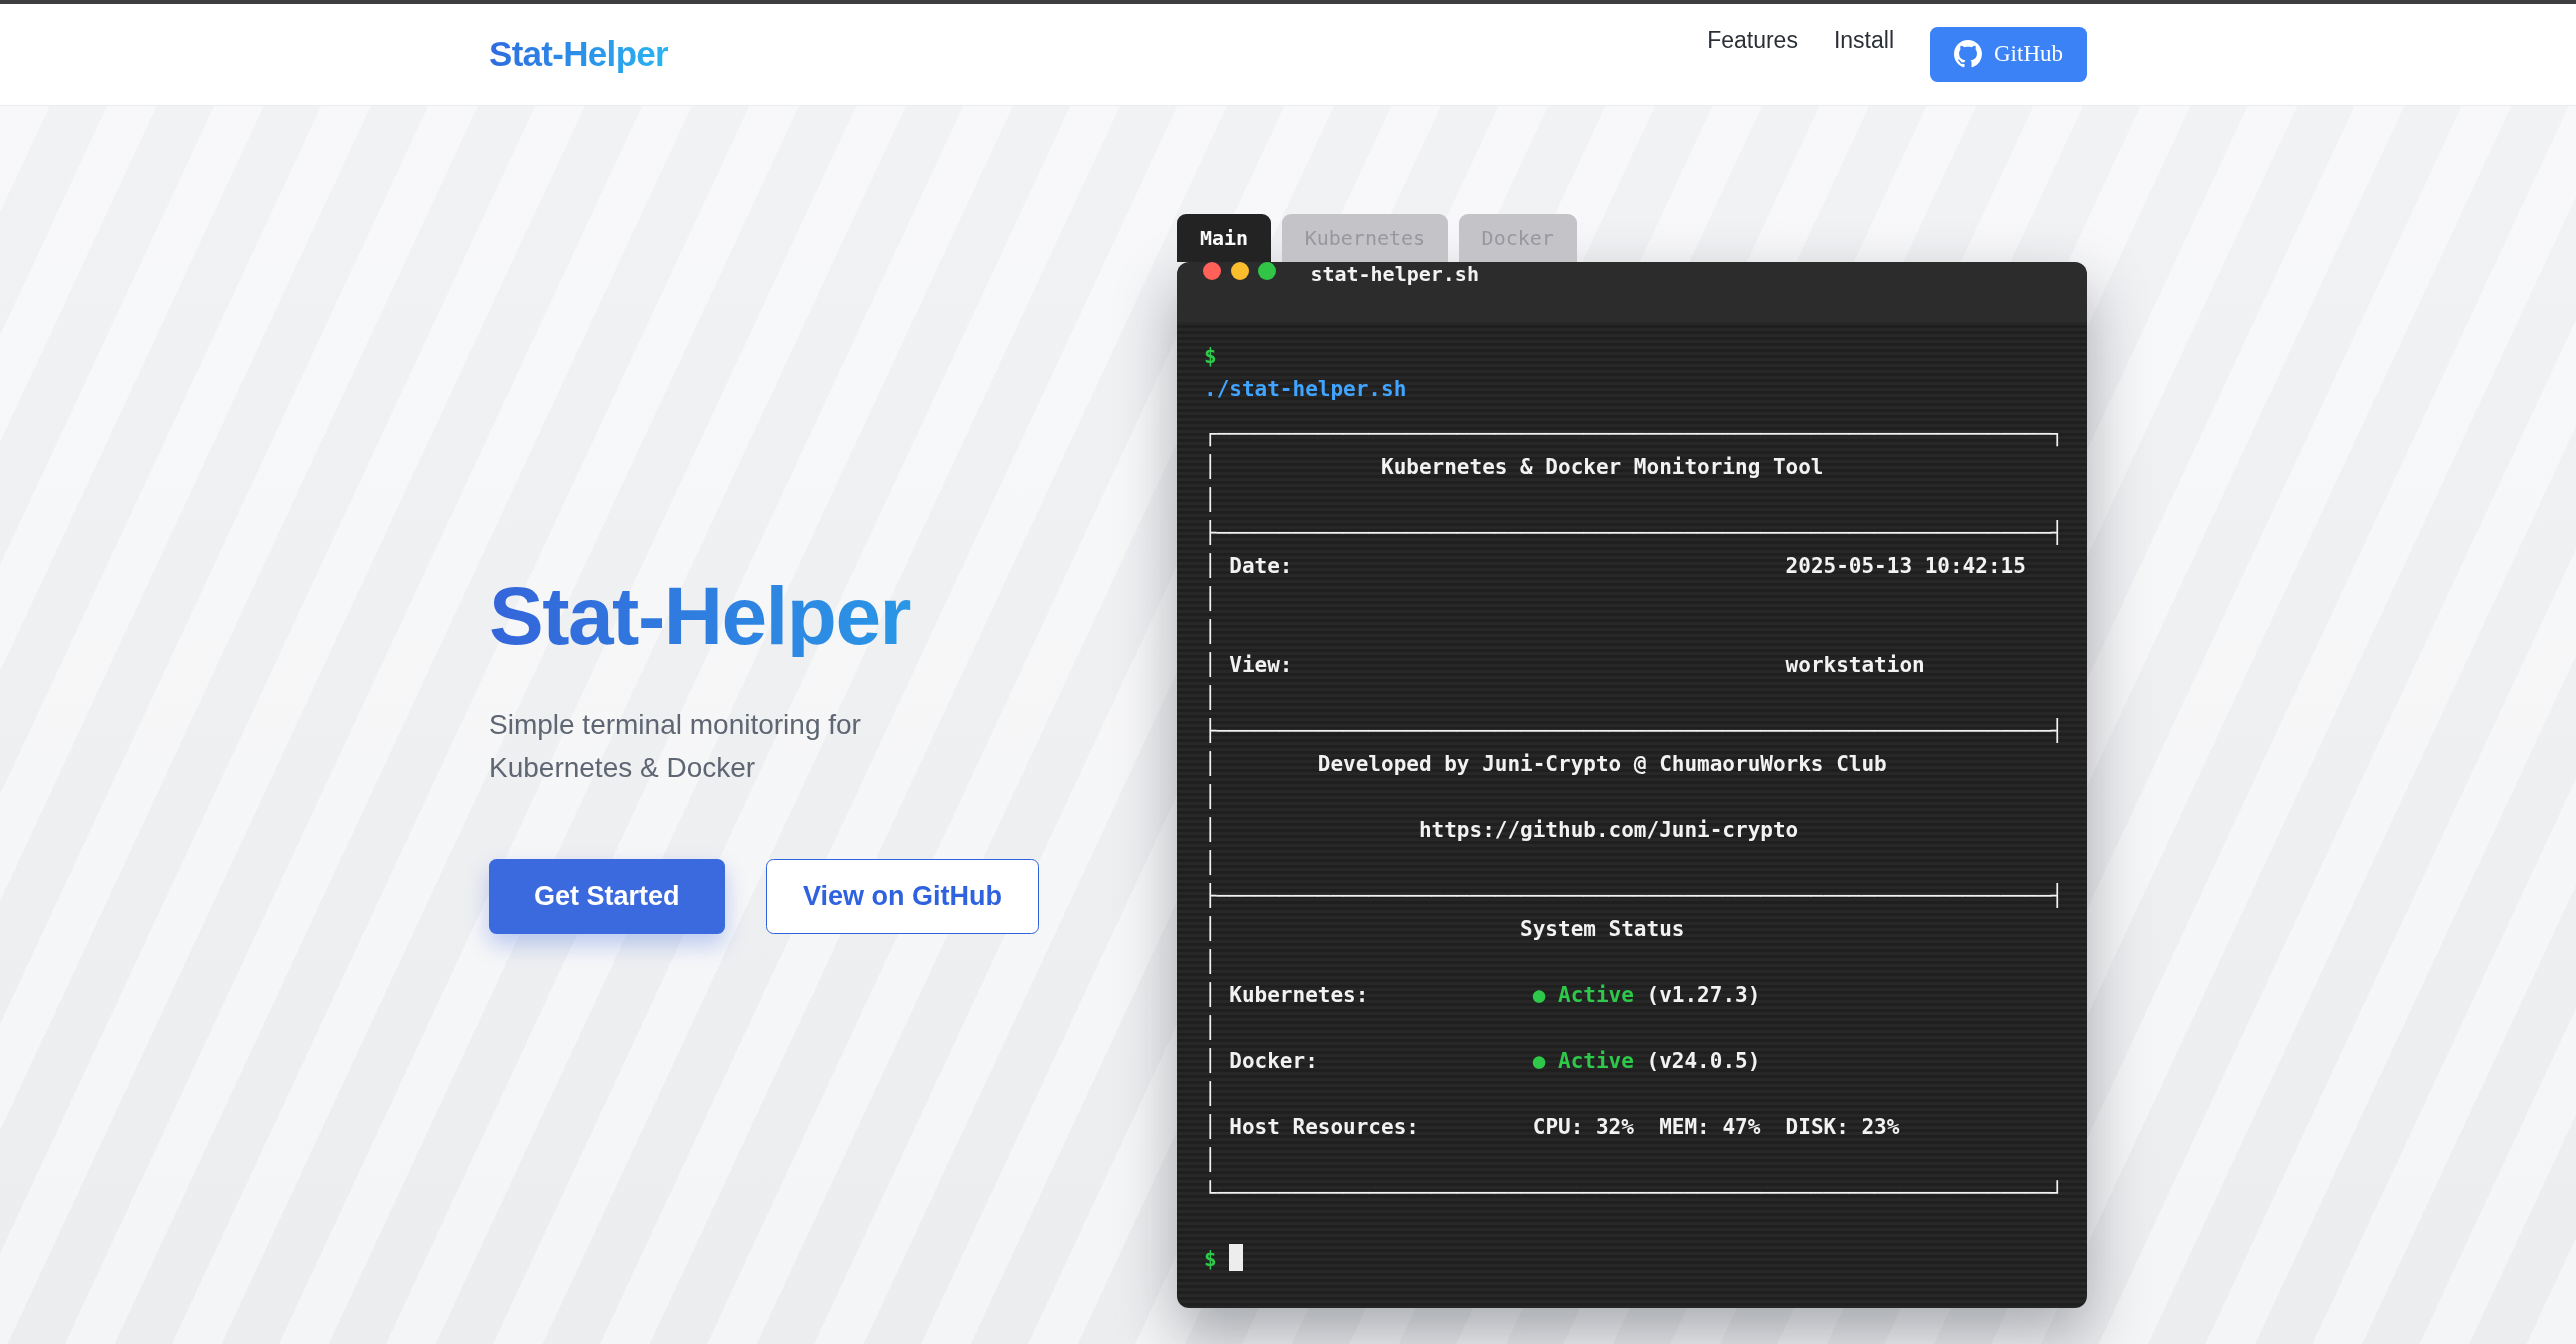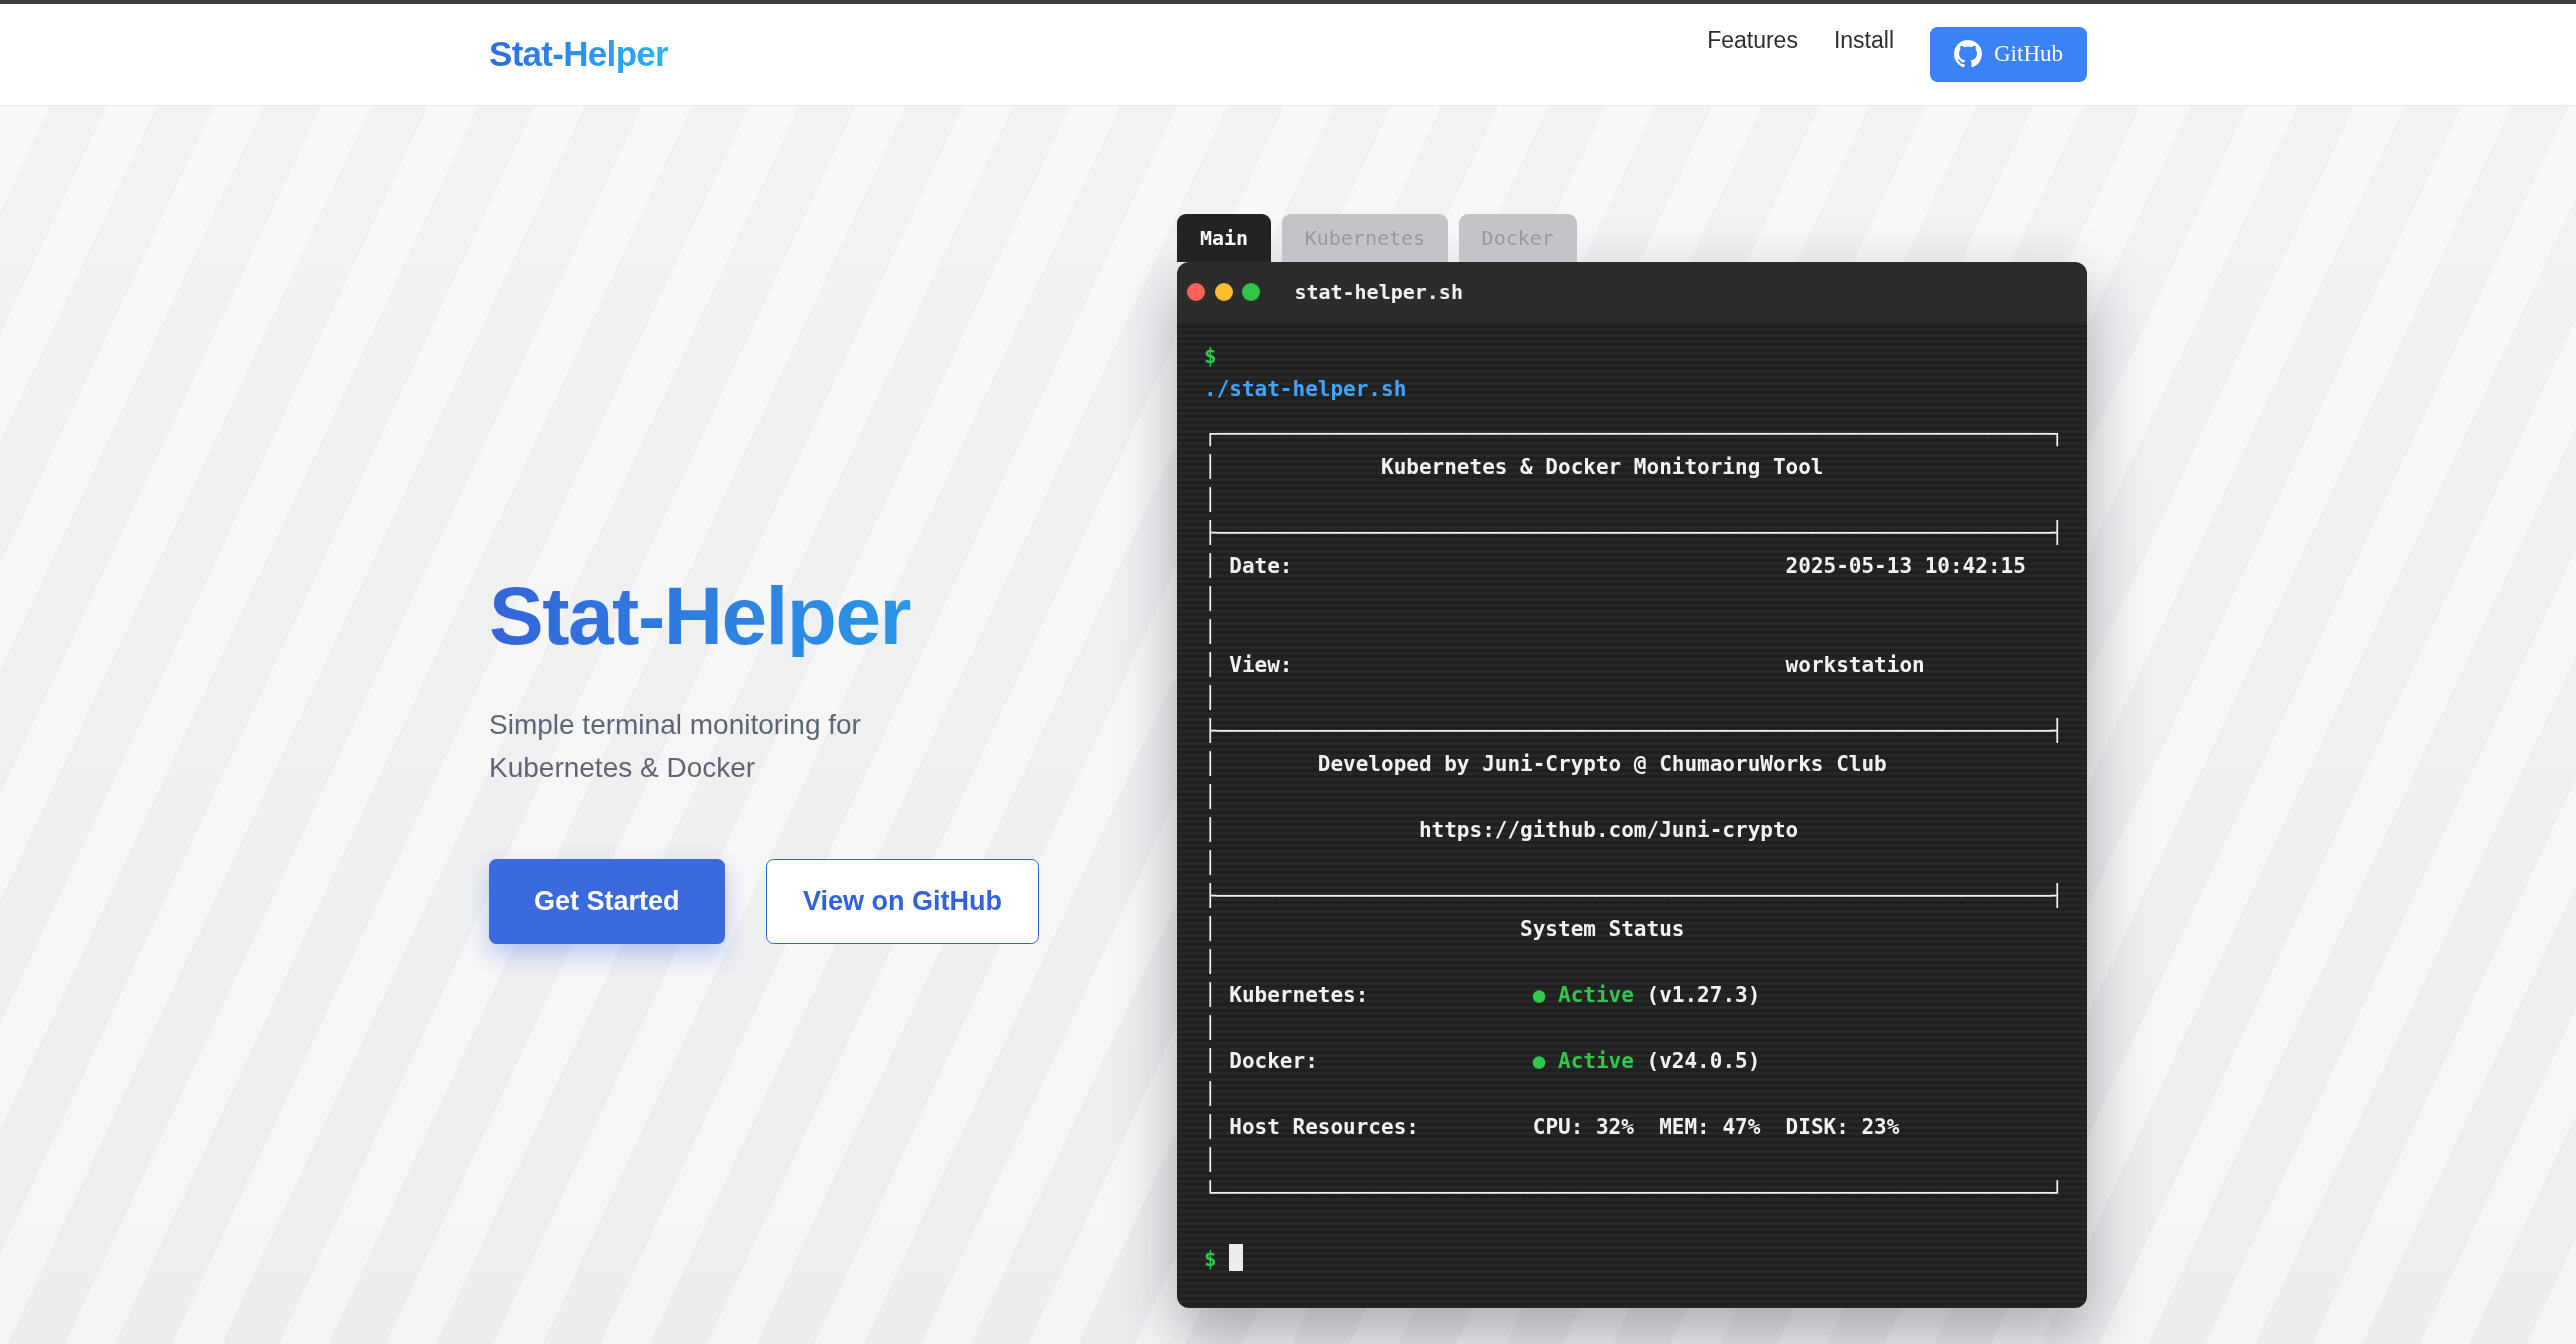--- a/index.html
+++ b/index.html
@@ -37,37 +37,37 @@
 
   .hero-left { width:567px; padding-top:469px; }
   .hero-title {
     font-size:82px; font-weight:800; letter-spacing:-1.5px; line-height:1;
     background:linear-gradient(90deg,#3465da,#27a8ea);
     -webkit-background-clip:text; background-clip:text; color:transparent;
   }
   .hero-sub { margin-top:46px; font-size:28px; line-height:1.56; color:#5f6673; }
   .hero-buttons { margin-top:69px; display:flex; gap:25.4px; }
   .btn { font-family:"Liberation Sans", sans-serif; font-size:27px; font-weight:700;
-    border-radius:7.5px; cursor:pointer; height:85px; display:flex; align-items:center; }
+    border-radius:7.5px; cursor:pointer; height:75px; display:flex; align-items:center; }
   .btn-primary { background:#3b6adf; color:#ffffff; border:none; padding:0 45px;
     box-shadow:0 10.5px 22.4px rgba(59,106,223,0.32); }
   .btn-secondary { background:#ffffff; color:#2f62de; border:1.5px solid #2f62de; padding:0 36px;margin-left:16px; }
 
   
   .hero-right { width:910px; padding-top:108px; }
   .tabs { display:flex; gap:10.5px; height:48px; align-items:flex-end; }
   .tab { font-family:"DejaVu Sans Mono", monospace; font-size:20px; height:48px;
     display:flex; align-items:center; padding:0 23px; border:none;
     border-radius:9px 9px 0 0; cursor:pointer;text-align:center; }
   .tab.active { background:#232323; color:#fafafa; font-weight:700; }
   .tab.inactive { background:#c4c4c8; color:#97979d; }
 
   .terminal-window { border-radius:12px; overflow:hidden;
     box-shadow:0 26px 60px rgba(30,35,45,0.35); }
-  .titlebar { height:60px; background:#2c2c2c; display:flex; align-items:center; padding:0 10px; }
+  .titlebar { height:60px; background:#2c2c2c; display:flex; padding:0 26px; }
   .dots { display:flex; gap:9.7px; }
   .dot { width:18px; height:18px; border-radius:50%; cursor:pointer; }
   .dot-red { background:#ff6159; }
   .dot-yellow { background:#fbbc2e; }
   .dot-green { background:#30c546; }
   .titlebar-title { margin-left:34px; font-family:"DejaVu Sans Mono", monospace;
     font-size:20px; font-weight:700; color:#f2f2f2; }
 
   .terminal-body {
     height:986px; padding:18px 27px 0 27px;

